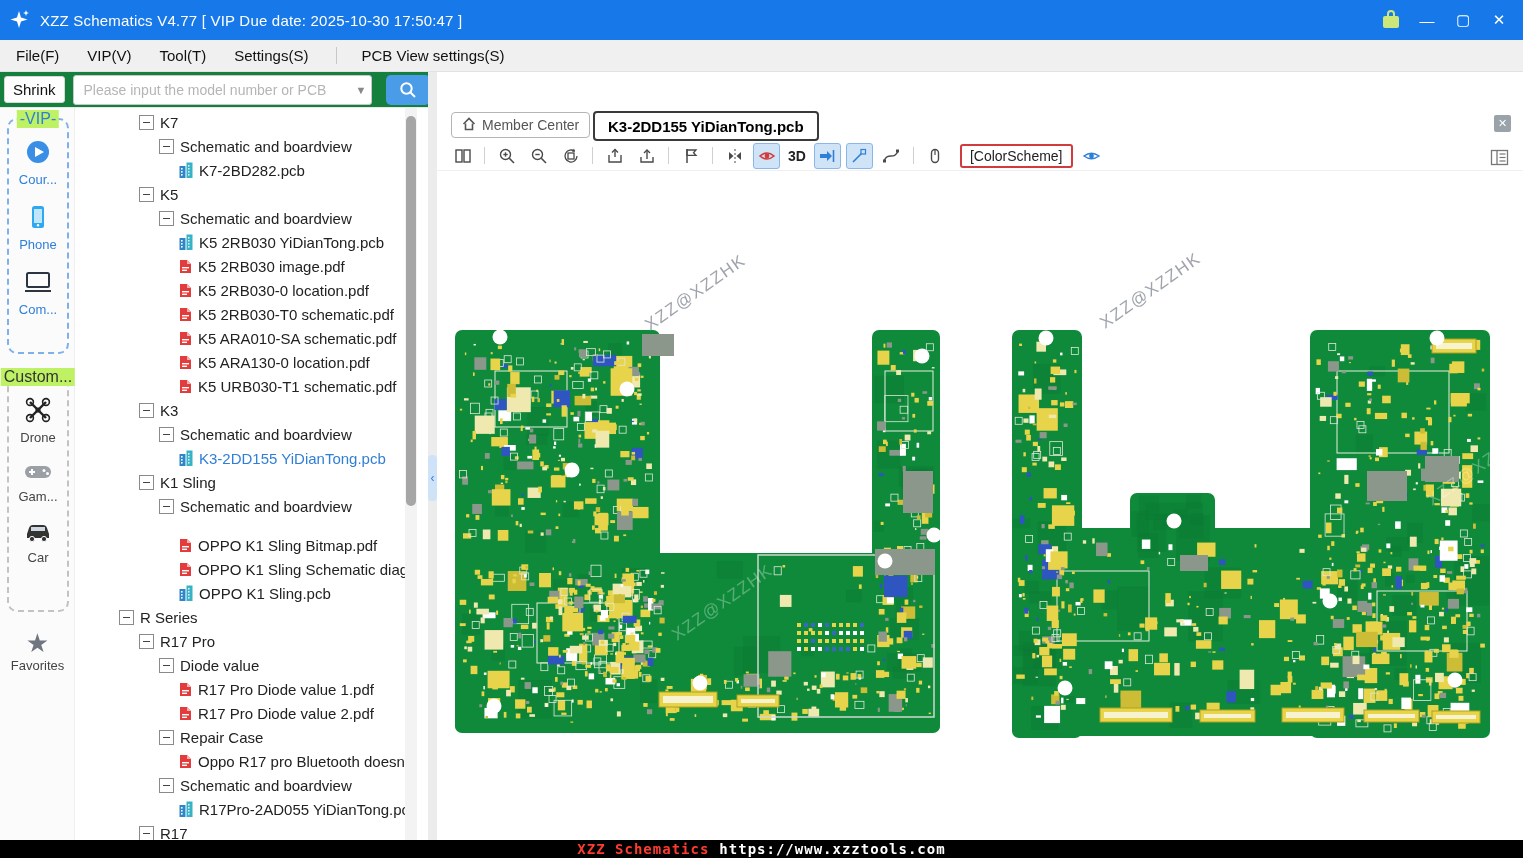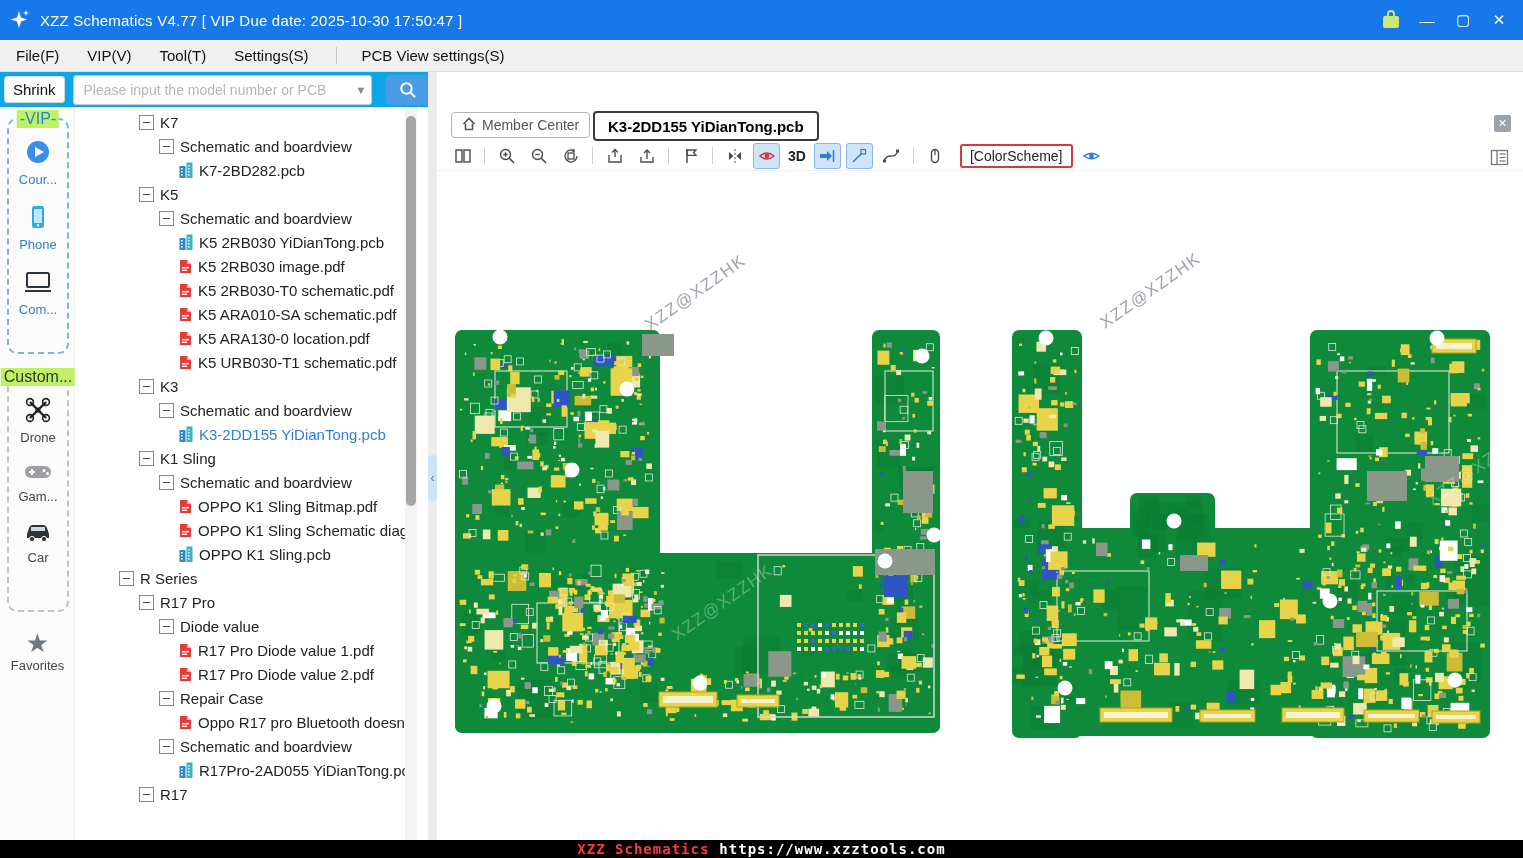--- a/index.html
+++ b/index.html
@@ -12,21 +12,21 @@
   .title-text{font-size:15px;letter-spacing:.2px;}
   .win-btns{position:absolute;right:0;top:0;height:40px;display:flex;align-items:center;gap:8px;padding-right:10px;}
   .win-btn{width:28px;height:28px;display:flex;align-items:center;justify-content:center;font-size:15px;cursor:default;}
   
   .menubar{position:absolute;left:0;top:40px;width:1523px;height:32px;background:#f0f0f0;
            border-bottom:1px solid #e2e2e2;display:flex;align-items:center;padding-left:16px;gap:28px;
            font-size:15px;color:#111;box-sizing:border-box;}
   .menu-item{white-space:nowrap;}
   .menu-item.with-sep{border-left:1px solid #c6c6c6;padding-left:24px;}
   
-  .searchrow{position:absolute;left:0;top:72px;width:430px;height:36px;background:#0ea5e9;
+  .searchrow{position:absolute;left:0;top:72px;width:430px;height:36px;background:#15803d;
              display:flex;align-items:center;border-bottom:1px solid #e8e8e8;box-sizing:border-box;}
   .shrink-btn{margin-left:4px;padding:4px 8px;font-size:15px;background:#fdfdfd;border:1px solid #d8d8d8;border-radius:3px;color:#111;}
   .combo{position:relative;margin-left:8px;width:298px;height:28px;background:#fff;border:1px solid #c8c8c8;border-radius:3px;display:flex;align-items:center;}
   .combo input{border:none;outline:none;flex:1;height:24px;margin-left:8px;font-size:14px;color:#333;font-family:"Liberation Sans",sans-serif;}
   .combo input::placeholder{color:#b5b5b5;}
   .combo .arrow{width:20px;color:#888;font-size:11px;text-align:center;}
   .search-btn{margin-left:14px;width:44px;height:30px;background:#4a9be8;border-radius:5px;
               display:flex;align-items:center;justify-content:center;border:none;}
   
   .sidebar{position:absolute;left:0;top:108px;width:75px;height:732px;background:#fbfbfb;border-right:1px solid #eee;box-sizing:border-box;}
@@ -259,20 +259,31 @@
     </div>
     <div class="tree-row" style="padding-left: 104px;">
       <span class="ficon">
         <svg width="13" height="15" viewBox="0 0 13 15">
           <path d="M1 1 h7 l4 4 v9 h-11 z" fill="#e23c3c"></path>
           <path d="M8 1 l4 4 h-4 z" fill="#f6b1b1"></path>
           <rect x="3" y="8" width="7" height="1.4" fill="#fff"></rect>
           <rect x="3" y="10.6" width="5" height="1.4" fill="#fff"></rect>
         </svg>
       </span>
+      <span class="tlabel">K5 2RB030-0 location.pdf</span>
+    </div>
+    <div class="tree-row" style="padding-left: 104px;">
+      <span class="ficon">
+        <svg width="13" height="15" viewBox="0 0 13 15">
+          <path d="M1 1 h7 l4 4 v9 h-11 z" fill="#e23c3c"></path>
+          <path d="M8 1 l4 4 h-4 z" fill="#f6b1b1"></path>
+          <rect x="3" y="8" width="7" height="1.4" fill="#fff"></rect>
+          <rect x="3" y="10.6" width="5" height="1.4" fill="#fff"></rect>
+        </svg>
+      </span>
       <span class="tlabel">K5 2RB030-T0 schematic.pdf</span>
     </div>
     <div class="tree-row" style="padding-left: 104px;">
       <span class="ficon">
         <svg width="13" height="15" viewBox="0 0 13 15">
           <path d="M1 1 h7 l4 4 v9 h-11 z" fill="#e23c3c"></path>
           <path d="M8 1 l4 4 h-4 z" fill="#f6b1b1"></path>
           <rect x="3" y="8" width="7" height="1.4" fill="#fff"></rect>
           <rect x="3" y="10.6" width="5" height="1.4" fill="#fff"></rect>
         </svg>
@@ -326,21 +337,21 @@
       <span class="tlabel">K3-2DD155 YiDianTong.pcb</span>
     </div>
     <div class="tree-row" style="padding-left: 64px;">
       <span class="toggle"></span>
       <span class="tlabel">K1 Sling</span>
     </div>
     <div class="tree-row" style="padding-left: 84px;">
       <span class="toggle"></span>
       <span class="tlabel">Schematic and boardview</span>
     </div>
-    <div class="tree-row" style="padding-left: 104px;">
+    <div class="tree-row" style="padding-left: 104px; margin-top: 15px;">
       <span class="ficon">
         <svg width="13" height="15" viewBox="0 0 13 15">
           <path d="M1 1 h7 l4 4 v9 h-11 z" fill="#e23c3c"></path>
           <path d="M8 1 l4 4 h-4 z" fill="#f6b1b1"></path>
           <rect x="3" y="8" width="7" height="1.4" fill="#fff"></rect>
           <rect x="3" y="10.6" width="5" height="1.4" fill="#fff"></rect>
         </svg>
       </span>
       <span class="tlabel">OPPO K1 Sling Bitmap.pdf</span>
     </div>

